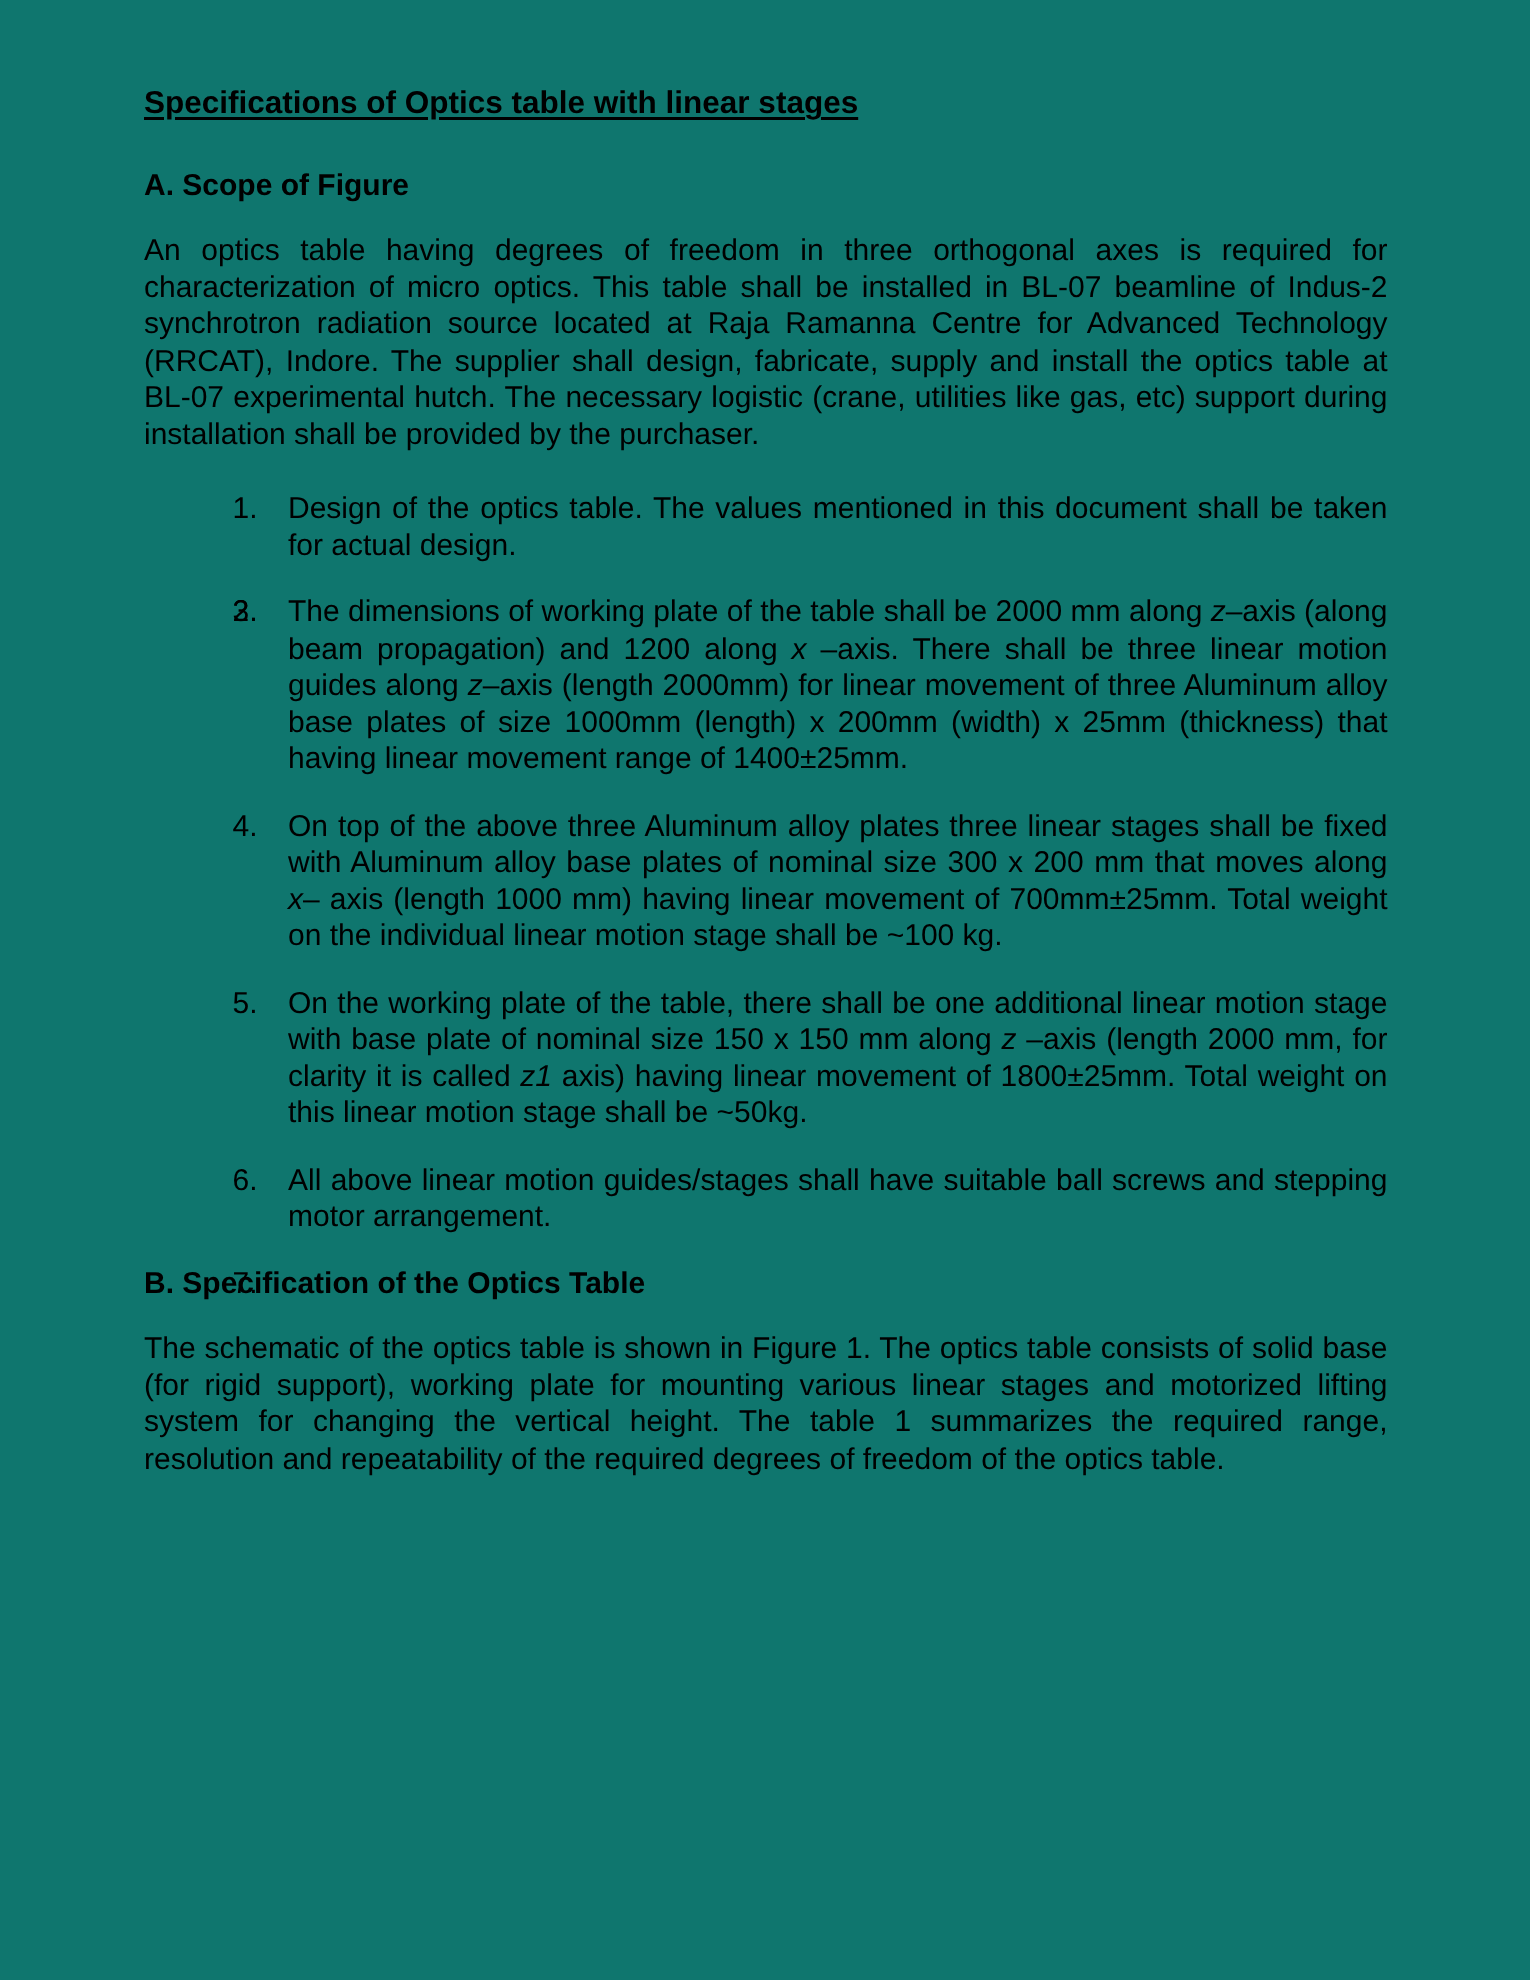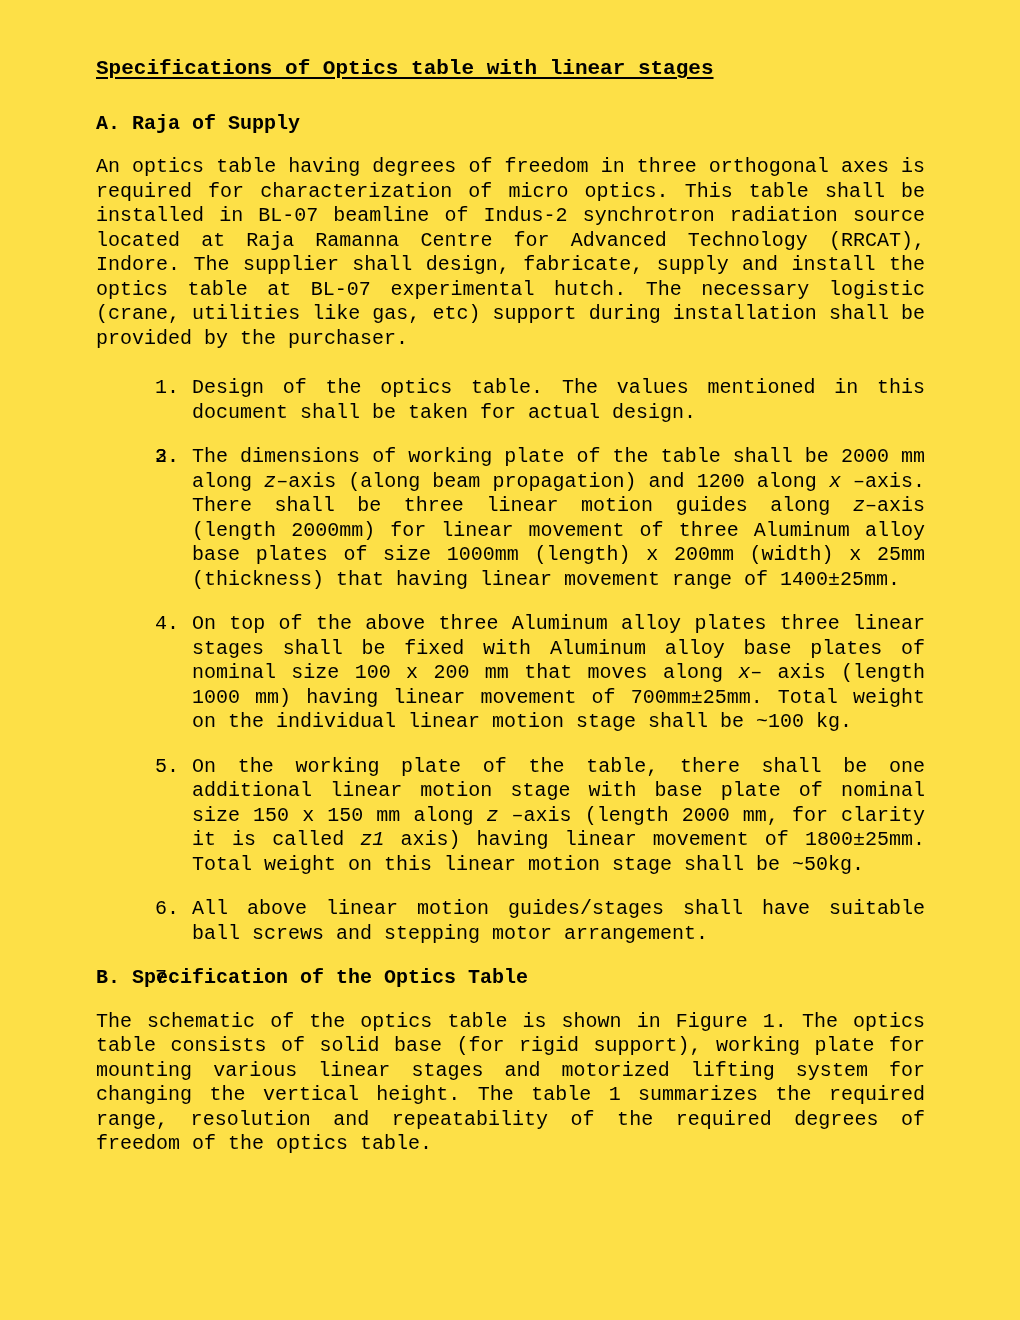--- a/index.html
+++ b/index.html
@@ -5,23 +5,23 @@
   html, body {
     margin: 0;
     padding: 0;
     background: #ffffff;
   }
   .page {
     width: 1020px;
     height: 1320px;
     box-sizing: border-box;
     padding: 57px 95px 0 96px;
-    background: #fde047;
+    background: #0f766e;
     color: #000000;
-    font-family: Liberation Mono, monospace;
+    font-family: Liberation Sans, sans-serif;
     font-size: 20px;
     line-height: 24.5px;
     overflow: hidden;
   }
   .doc-title {
     font-size: 21px;
     font-weight: bold;
     text-decoration: underline;
     text-decoration-thickness: 2px;
     text-underline-offset: 3px;
@@ -57,29 +57,29 @@
   .spec-item i {
     font-style: italic;
   }
 </style>
 </head>
 <body>
 
 <div class="page">
   <h1 class="doc-title">Specifications of Optics table with linear stages</h1>
 
-  <h2 class="section-heading">A. Raja of Supply</h2>
+  <h2 class="section-heading">A. Scope of Figure</h2>
 
   <p class="body-text">An optics table having degrees of freedom in three orthogonal axes is required for characterization of micro optics. This table shall be installed in BL-07 beamline of Indus-2 synchrotron radiation source located at Raja Ramanna Centre for Advanced Technology (RRCAT), Indore. The supplier shall design, fabricate, supply and install the optics table at BL-07 experimental hutch. The necessary logistic (crane, utilities like gas, etc) support during installation shall be provided by the purchaser.</p>
 
   <ol class="spec-list" id="spec-list">
       <li class="spec-item"><span class="num">1.</span><span><span>Design of the optics table. The values mentioned in this document shall be taken for actual design.</span></span></li>
       <li class="spec-item"><span class="num">2.</span></li>
       <li class="spec-item"><span class="num">3.</span><span><span>The dimensions of working plate of the table shall be 2000 mm along </span><i>z</i><span>–axis (along beam propagation) and 1200 along </span><i>x</i><span> –axis. There shall be three linear motion guides along </span><i>z</i><span>–axis (length 2000mm) for linear movement of three Aluminum alloy base plates of size 1000mm (length) x 200mm (width) x 25mm (thickness) that having linear movement range of 1400±25mm.</span></span></li>
-      <li class="spec-item"><span class="num">4.</span><span><span>On top of the above three Aluminum alloy plates three linear stages shall be fixed  with Aluminum alloy base plates of nominal size 100 x 200 mm that moves along </span><i>x</i><span>– axis (length 1000 mm) having linear movement of 700mm±25mm. Total weight on the individual linear motion stage shall be ~100 kg.</span></span></li>
+      <li class="spec-item"><span class="num">4.</span><span><span>On top of the above three Aluminum alloy plates three linear stages shall be fixed  with Aluminum alloy base plates of nominal size 300 x 200 mm that moves along </span><i>x</i><span>– axis (length 1000 mm) having linear movement of 700mm±25mm. Total weight on the individual linear motion stage shall be ~100 kg.</span></span></li>
       <li class="spec-item"><span class="num">5.</span><span><span>On the working plate of the table, there shall be one additional linear motion stage with base plate of nominal size 150 x 150 mm along </span><i>z</i><span> –axis (length 2000 mm, for clarity it is called </span><i>z1</i><span> axis) having linear movement of 1800±25mm. Total weight on this linear motion stage shall be ~50kg.</span></span></li>
       <li class="spec-item"><span class="num">6.</span><span><span>All above linear motion guides/stages shall have suitable ball screws and stepping motor arrangement.</span></span></li>
       <li class="spec-item"><span class="num">7.</span></li>
     </ol>
 
   <h2 class="section-heading">B. Specification of the Optics Table</h2>
 
   <p class="body-text">The schematic of the optics table is shown in Figure 1. The optics table consists of solid base (for rigid support), working plate for mounting various linear stages and motorized lifting system for changing the vertical height. The table 1 summarizes the required range, resolution and repeatability of the required degrees of freedom of the optics table.</p>
 </div>
 

